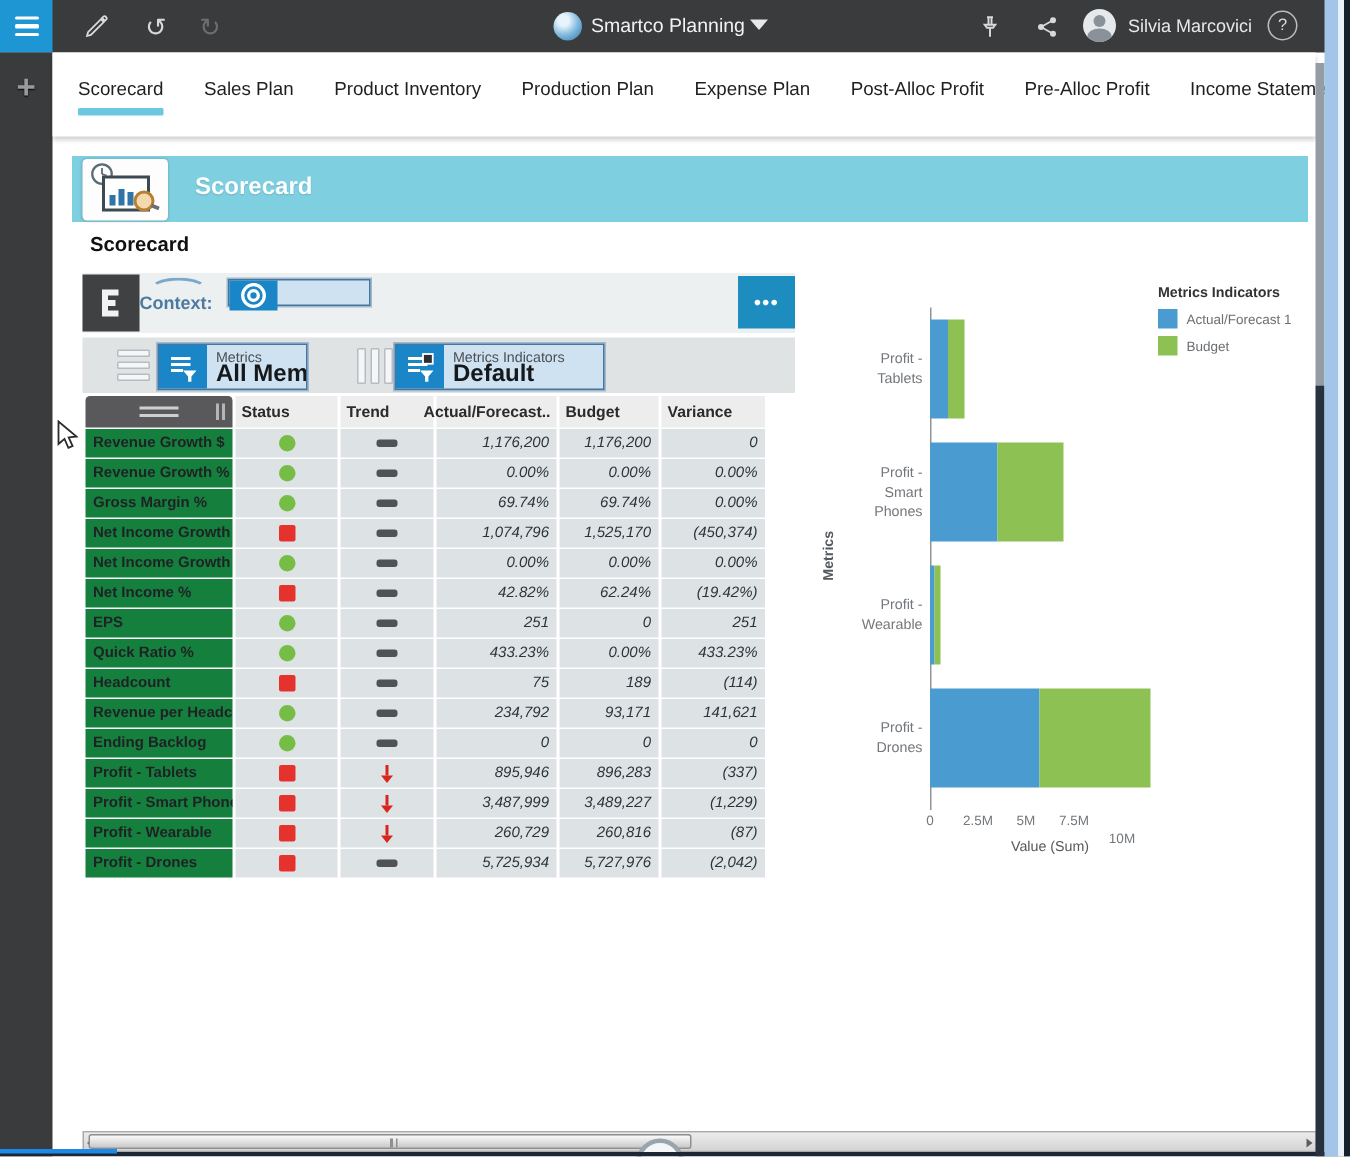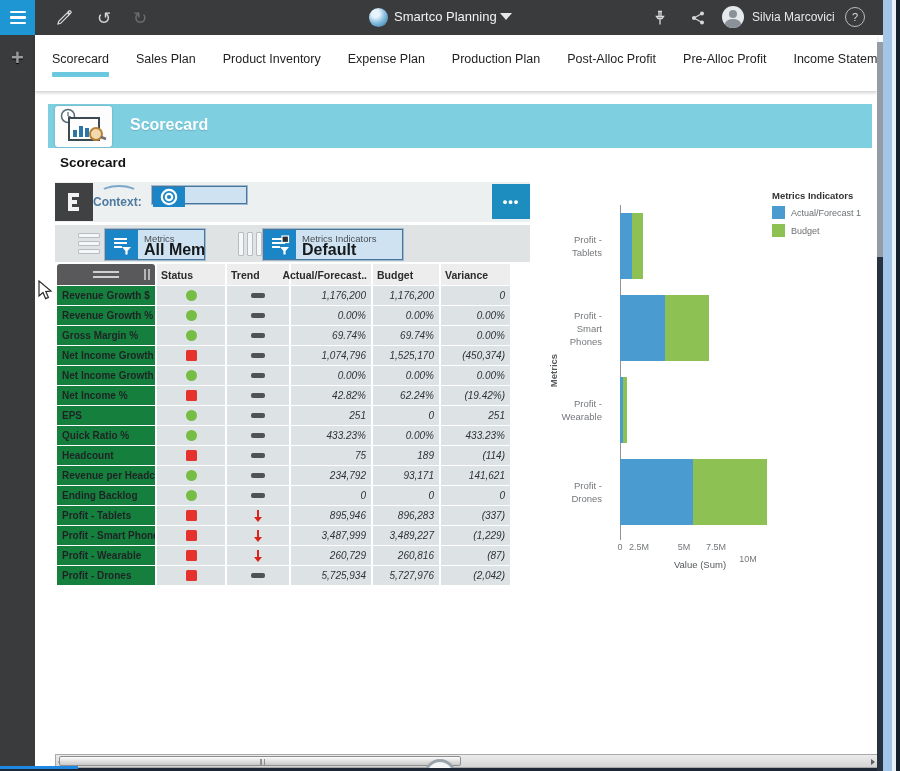--- a/index.html
+++ b/index.html
@@ -95,21 +95,21 @@
   .chart-card { left:545px; top:180px; width:333px; height:400px; background:#fff; }
   .legend { position:absolute; left:227px; top:10px; }
   .legend-title { font-size:9.5px; font-weight:bold; color:#333; margin-bottom:5px; }
   .legend-item { display:flex; align-items:center; gap:6px; margin-bottom:5px; }
   .legend-item .sw { width:13px; height:13px; flex:none; }
   .legend-item .lb { font-size:9px; color:#6b6f73; }
   .ylab { position:absolute; left:-22px; top:185px; width:60px; text-align:center; font-size:9.5px; font-weight:bold;
     color:#55595d; transform:rotate(-90deg); }
   .axis-v { position:absolute; left:75px; top:25px; width:1px; height:335px; background:#8f9499; }
   .crow { display:flex; height:66px; margin-bottom:16px; }
-  .crow .clab { width:72px; padding-right:18px; text-align:right; font-size:9.5px; color:#74787c; line-height:13px;
+  .crow .clab { width:72px; padding-right:5px; text-align:right; font-size:9.5px; color:#74787c; line-height:13px;
     display:flex; flex-direction:column; justify-content:center; }
   .crow .cbars { display:flex; }
   .crow .cbars i { display:block; height:66px; }
   .chart-rows { position:absolute; left:3px; top:33px; }
   .xticks { position:absolute; left:0; top:362px; width:333px; height:12px; }
   .xticks span { position:absolute; transform:translateX(-50%); font-size:9px; color:#74787c; }
   .xlabel { position:absolute; left:75px; top:379px; width:160px; text-align:center; font-size:9.5px; color:#55595d; }
 
   
   .hscroll { left:55px; top:754px; width:823px; height:14px; border:1px solid #a9a9a9;
@@ -177,22 +177,22 @@
   <div class="abs user-name">Silvia Marcovici</div>
   <div class="abs help-circle">?</div>
 
   <div class="abs sidebar"></div>
   <div class="abs plus-icon">+</div>
 
   <div class="abs tabbar" id="tabbar">
       <div class="tab active">Scorecard<div class="tab-underline"></div></div>
       <div class="tab">Sales Plan</div>
       <div class="tab">Product Inventory</div>
+      <div class="tab">Production Plan</div>
       <div class="tab">Expense Plan</div>
-      <div class="tab">Production Plan</div>
       <div class="tab">Post-Alloc Profit</div>
       <div class="tab">Pre-Alloc Profit</div>
       <div class="tab">Income Statement</div>
     </div>
 
   <div class="abs banner"></div>
   <div class="abs banner-icon-tile">
     <svg width="57" height="41" viewBox="0 0 57 41">
       <circle cx="13" cy="10" r="6.5" fill="#fff" stroke="#5a6b75" stroke-width="1.5"></circle>
       <line x1="13" y1="10" x2="13" y2="6" stroke="#5a6b75" stroke-width="1.2"></line>
@@ -537,21 +537,21 @@
             <span>Drones</span>
           </div>
           <div class="cbars">
             <i style="width: 73.3px; background: rgb(74, 155, 207);"></i>
             <i style="width: 73.3px; background: rgb(141, 193, 83);"></i>
           </div>
         </div>
       </div>
     <div class="xticks" id="chart-xticks">
         <span style="left: 75px;">0</span>
-        <span style="left: 94px;">2.5M</span>
+        <span style="left: 107px;">2.5M</span>
         <span style="left: 139px;">5M</span>
         <span style="left: 171px;">7.5M</span>
         <span style="left: 203px; margin-top: 12px;">10M</span>
       </div>
     <div class="xlabel">Value (Sum)</div>
   </div>
 
   <div class="abs hscroll">
     <span class="harrow l"></span>
     <div class="hthumb">

